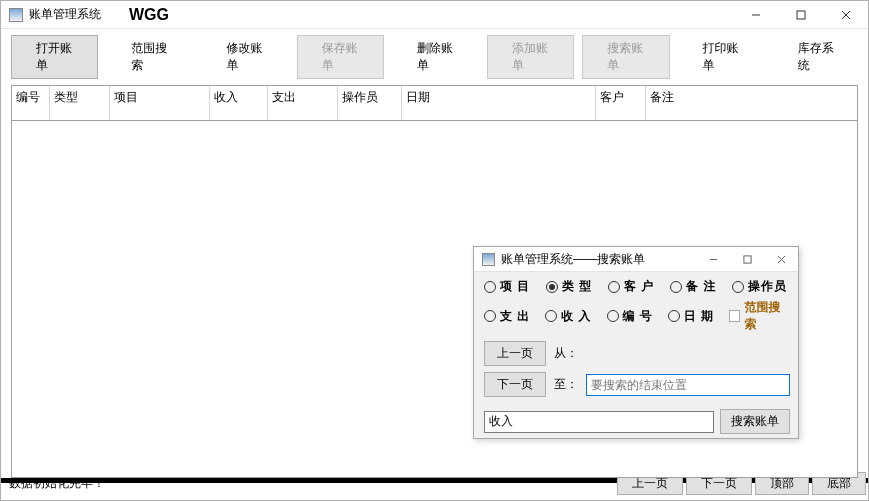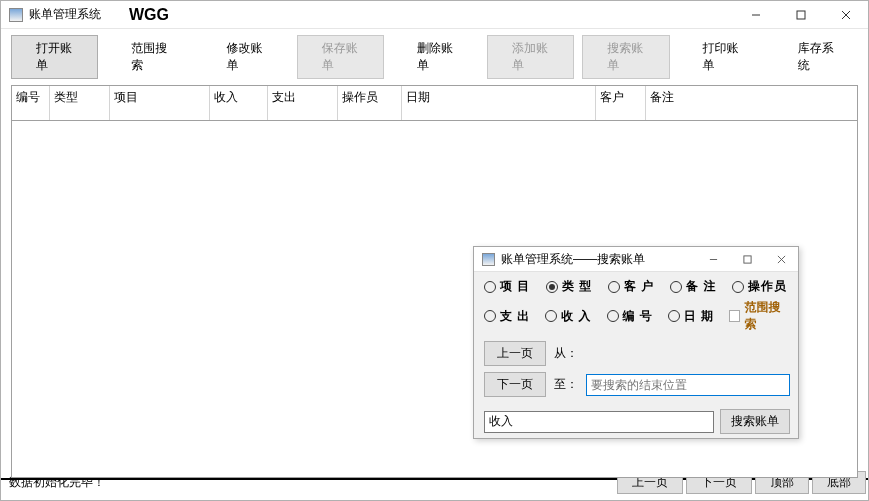--- a/index.html
+++ b/index.html
@@ -17,21 +17,21 @@
   .tool-btn { font-size: 12px; padding: 4px 24px; background: #e1e1e1; border: 1px solid #adadad; cursor: pointer; }
   .tool-btn.disabled { color: #9a9a9a; border-color: #c9c9c9; background: #e8e8e8; }
   .tool-btn.flat { background: #fff; border: 1px solid transparent; }
 
   .grid-area { margin: 0 10px; border: 1px solid #a0a0a0; height: 36px; display: flex; font-size: 12px; }
   .col { border-right: 1px solid #d4d4d4; padding: 3px 4px; white-space: nowrap; overflow: hidden; }
   .col:last-child { border-right: none; }
 
   .grid-body { margin: 0 10px; border: 1px solid #a0a0a0; border-top: none; flex: 1; background: #fff; position: relative; }
 
-  .statusbar { height: 22px; border-top: 2px solid #000000; display: flex; align-items: center; font-size: 12px; padding: 0 2px 16px 8px; }
+  .statusbar { height: 22px; border-top: 5px solid #000000; display: flex; align-items: center; font-size: 12px; padding: 0 2px 16px 8px; }
   .statusbar .status-text { flex: 1; }
   .statusbar .nav-btn { font-size: 12px; padding: 2px 14px; background: #e1e1e1; border: 1px solid #adadad; margin-left: 3px; cursor: pointer; }
 
   
   .search-dialog { position: absolute; left: 472px; top: 245px; width: 326px; height: 193px; border: 1px solid #a6a6a6; background: #f0f0f0; box-shadow: 2px 2px 6px rgba(0,0,0,0.18); display: flex; flex-direction: column; }
   .search-dialog .dlg-title { height: 26px; display: flex; align-items: center; background: #fff; font-size: 12px; border-bottom: 1px solid #e2e2e2; }
   .dlg-title .app-icon { width: 13px; height: 13px; margin: 0 6px 0 8px; background: linear-gradient(#7aa7d9,#f2f2f2); border: 1px solid #888; }
   .dlg-title .spacer { flex: 1; }
   .dlg-win-btn { width: 34px; height: 24px; display: flex; align-items: center; justify-content: center; }
   .dlg-win-btn svg { width: 9px; height: 9px; stroke: #555; stroke-width: 1; fill: none; }

